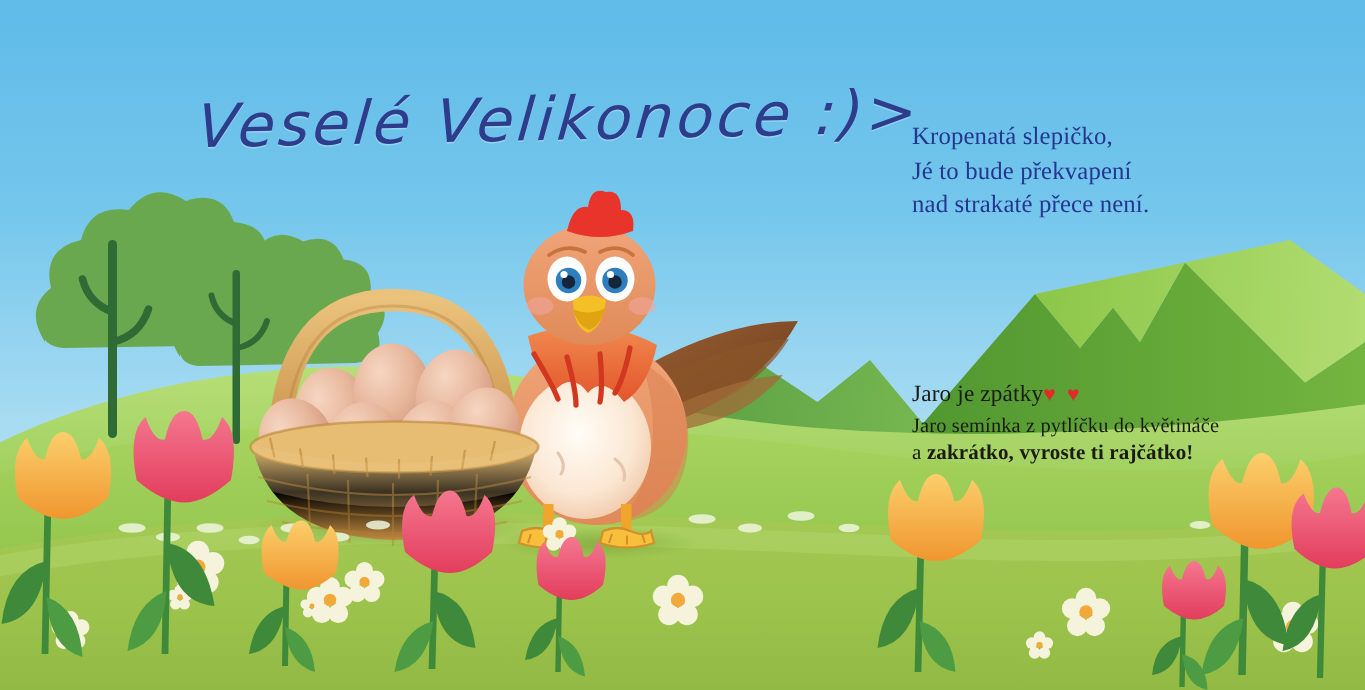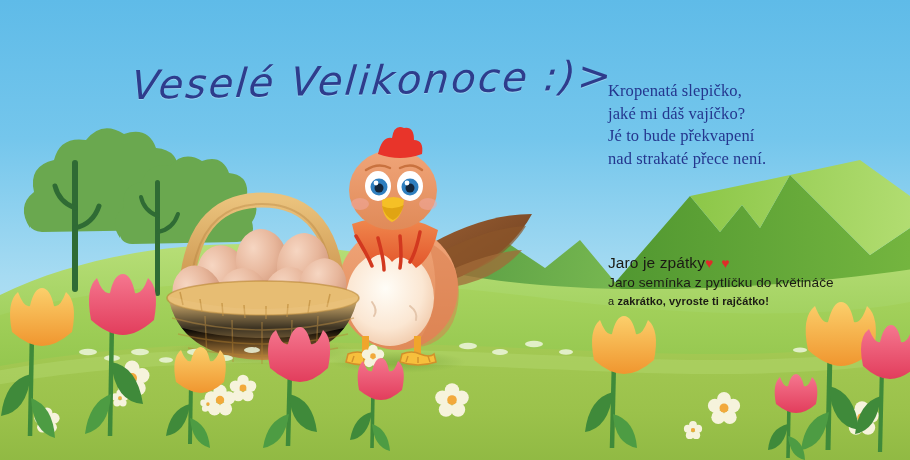--- a/index.html
+++ b/index.html
@@ -26,26 +26,26 @@
   }
   #poem{
     position:absolute;left:608px;top:80px;width:296px;
     font-family:Liberation Serif, serif;
     font-size:16.5px;line-height:22.5px;
     color:#24368e;font-weight:400;letter-spacing:.1px;
   }
   #poem div{white-space:nowrap;}
   #promo{
     position:absolute;left:608px;top:253px;width:300px;
-    font-family:Liberation Sans, sans-serif;
+    font-family:Liberation Serif, serif;
     color:#1b1b14;letter-spacing:.1px;
   }
   #promo .l1{font-size:15.5px;line-height:20px;white-space:nowrap;}
   #promo .l2{font-size:13.6px;line-height:19px;white-space:nowrap;}
-  #promo .l3{font-size:11px;line-height:19px;white-space:nowrap;}
+  #promo .l3{font-size:14px;line-height:19px;white-space:nowrap;}
   #promo .l3 b{font-weight:700;}
   .heart{color:#e02b28;font-size:14px;letter-spacing:2px;}
 </style>
 </head>
 <body>
 
 <div id="card">
 
   <svg class="layer" viewBox="0 0 910 460" width="910" height="460" xmlns="http://www.w3.org/2000/svg">
     <defs>
@@ -426,21 +426,20 @@
         <path d="M1 44 q-22 6 -26 38 q22 -4 26 -38 Z" fill="#3f8a3a"></path>
         <path d="M-17 14 q-6 -28 6 -37 q6 15 11 13 q4 -17 11 -17 q7 0 10 17 q6 2 11 -13 q11 9 5 37 q-14 13 -27 13 q-13 0 -27 -13 Z" fill="url(#gTulipP)"></path>
       </g>
     </g>
   </svg>
 
   <div id="title">Veselé Velikonoce :)&gt;</div>
 
   <div id="poem">
     <div>Kropenatá slepičko,</div>
-    <div>jaké  mi dáš vajíčko?</div>
     <div>Jé to bude překvapení</div>
     <div>nad strakaté přece není.</div>
   </div>
 
   <div id="promo">
     <div class="l1"><span>Jaro je zpátky</span><span class="heart">♥ ♥</span></div>
     <div class="l2">Jaro semínka z pytlíčku do květináče</div>
     <div class="l3"><span>a </span><b>zakrátko, vyroste ti rajčátko!</b></div>
   </div>
 

